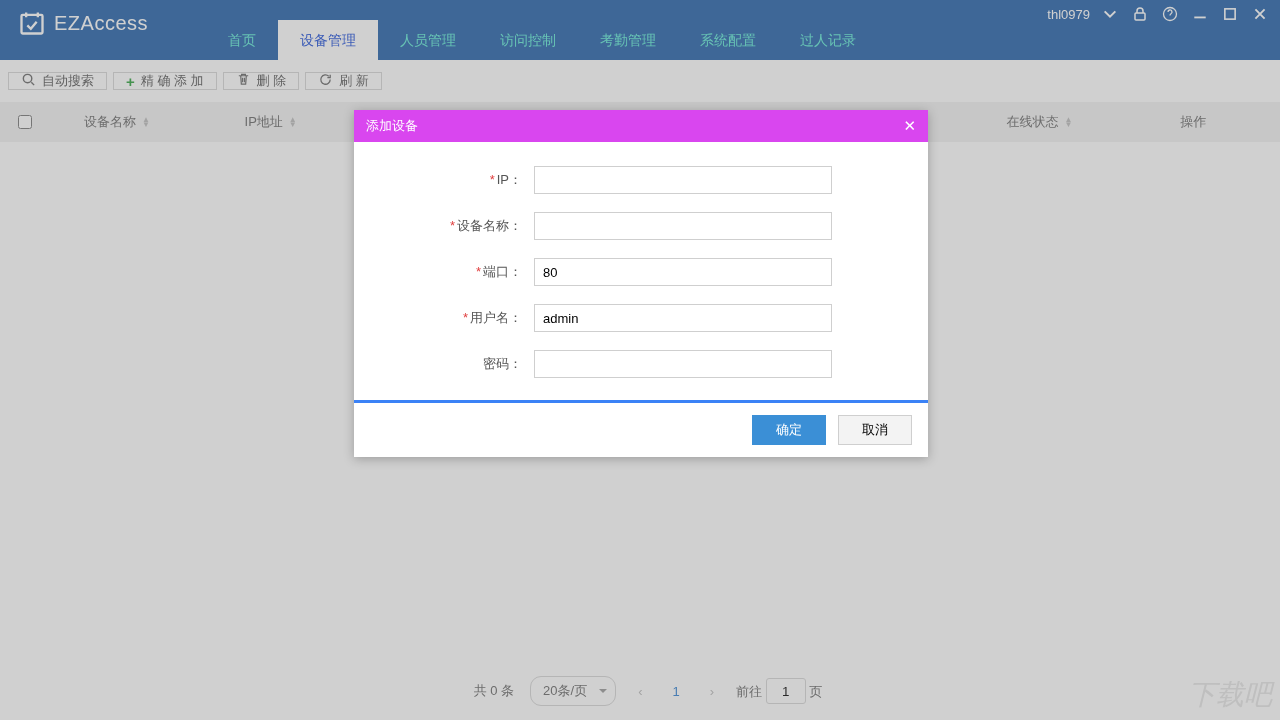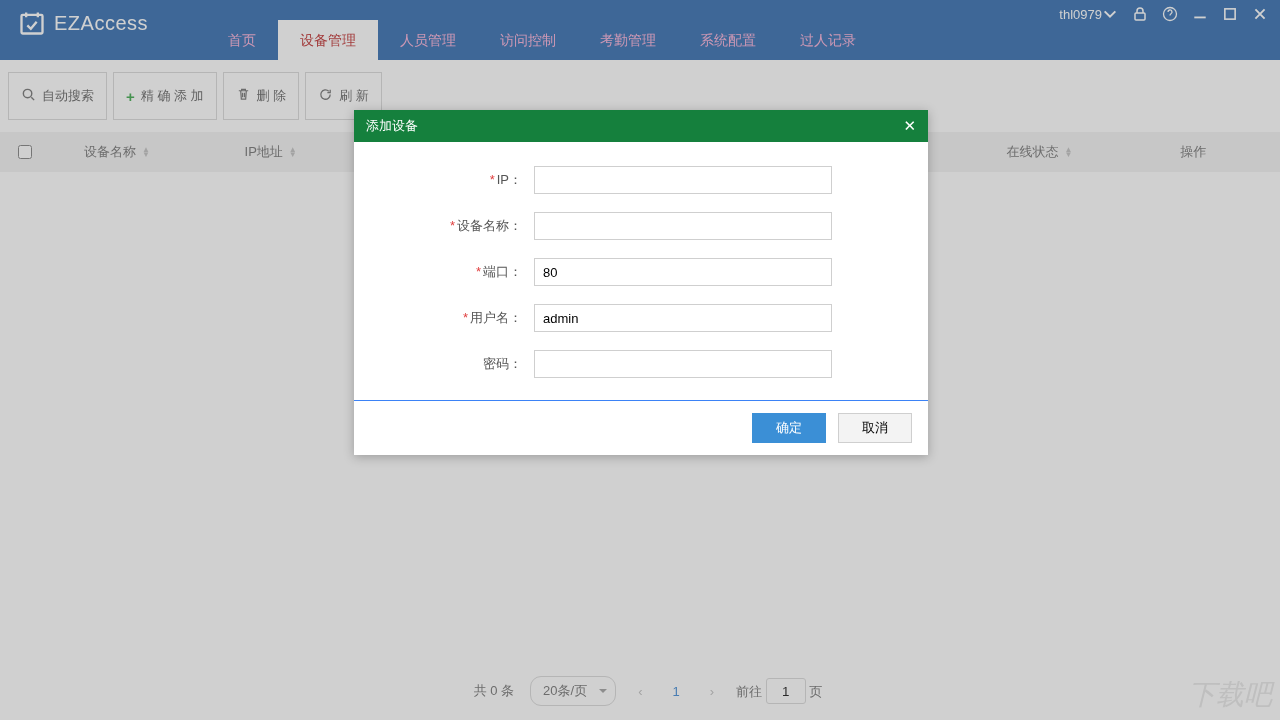--- a/index.html
+++ b/index.html
@@ -3,29 +3,29 @@
 <meta charset="utf-8">
 <style>
   * { box-sizing: border-box; margin: 0; padding: 0; }
   body { font-family: "Microsoft YaHei", Arial, sans-serif; font-size: 13px; color: #333; background: #fff; width: 1280px; height: 720px; overflow: hidden; position: relative; }
 
   
   .header { background: #1f5fa8; height: 60px; display: flex; align-items: stretch; color: #fff; }
   .logo { display: flex; align-items: center; gap: 8px; padding: 0 18px 14px 18px; font-size: 20px; font-weight: 500; letter-spacing: .5px; }
   .logo-icon { width: 28px; height: 28px; }
   .nav { display: flex; align-items: flex-end; margin-left: 40px; }
-  .nav-item { padding: 0 22px; height: 40px; line-height: 40px; color: #f9a8d4; cursor: pointer; font-size: 14px; }
-  .nav-item.active { background: #fff; color: #b91c1c; }
+  .nav-item { padding: 0 22px; height: 40px; line-height: 40px; color: #5eead4; cursor: pointer; font-size: 14px; }
+  .nav-item.active { background: #fff; color: #1d4ed8; }
   .header-right { margin-left: auto; display: flex; align-items: center; gap: 14px; padding: 6px 12px 0 0; font-size: 13px; align-self: flex-start; }
   .header-right .icon { width: 16px; height: 16px; display: inline-flex; align-items: center; justify-content: center; cursor: pointer; }
-  .user-area { display: flex; align-items: center; gap: 0; cursor: pointer; }
+  .user-area { display: flex; align-items: center; gap: 12px; cursor: pointer; }
 
   
   .toolbar { display: flex; gap: 6px; padding: 12px 8px; border-bottom: 0; }
-  .tb-btn { display: inline-flex; align-items: center; gap: 6px; border: 1px solid #d6d6d6; background: #fff; height: 48px; padding: 0 12px; cursor: pointer; color: #555; font-size: 13px; }
+  .tb-btn { display: inline-flex; align-items: center; gap: 6px; border: 1px solid #d6d6d6; background: #fff; height: 18px; padding: 0 12px; cursor: pointer; color: #555; font-size: 13px; }
   .tb-btn .plus { color: #2aa03a; font-weight: bold; font-size: 15px; }
   .tb-btn svg { width: 15px; height: 15px; }
 
   
   .tbl-head { display: flex; align-items: center; height: 40px; background: #f1f1f1; color: #666; font-size: 13px; padding: 0 10px; }
   .th { flex: 1; display: flex; align-items: center; justify-content: center; gap: 4px; }
   .th-check { flex: 0 0 30px; }
   .th-check input { width:14px; height:14px; }
   .sort { display:inline-flex; flex-direction:column; line-height:5px; font-size:8px; color:#bbb; margin-left:2px;}
 
@@ -37,28 +37,28 @@
   .pager .select::after{ content:""; position:absolute; right:8px; top:50%; border:4px solid transparent; border-top-color:#999; transform:translateY(-2px);}
   .pg-btn { color:#bbb; cursor:pointer; padding:4px 6px;}
   .pg-num { color:#2e7fd1; cursor:pointer; padding:4px 8px;}
   .pg-input { width:40px; height:26px; border:1px solid #d6d6d6; text-align:center; border-radius:3px;}
 
   .watermark { position:absolute; right:8px; bottom:6px; font-size:28px; color:rgba(150,150,150,.25); font-style:italic; font-family: "STKaiti", cursive; pointer-events:none; }
 
   
   .overlay { position:absolute; inset:0; background:rgba(120,120,120,.35); }
   .dialog { position:absolute; left:354px; top:110px; width:574px; background:#fff; box-shadow:0 2px 10px rgba(0,0,0,.25);}
-  .dlg-title { background:#15803d; color:#fff; height:32px; display:flex; align-items:center; padding:0 12px; font-size:13px;}
+  .dlg-title { background:#d946ef; color:#fff; height:32px; display:flex; align-items:center; padding:0 12px; font-size:13px;}
   .dlg-close { margin-left:auto; cursor:pointer; font-size:15px; }
   .dlg-body { padding: 24px 40px 4px 40px; }
   .form-row { display:flex; align-items:center; margin-bottom: 18px; }
   .form-label { width:140px; text-align:right; padding-right:12px; color:#555; font-size:13px;}
   .form-label .req { color:#e04040; margin-right:2px;}
   .form-row input { width:298px; height:28px; border:1px solid #cfcfcf; padding:0 8px; font-size:13px;}
-  .dlg-foot { border-top:1px solid #3b82f6; padding:12px 16px; display:flex; justify-content:flex-end; gap:12px;}
+  .dlg-foot { border-top:3px solid #3b82f6; padding:12px 16px; display:flex; justify-content:flex-end; gap:12px;}
   .btn { min-width:74px; height:30px; border:1px solid #cfcfcf; background:#f3f3f3; cursor:pointer; font-size:13px; display:inline-flex; align-items:center; justify-content:center;}
   .btn.primary { background:#3b8fd6; border-color:#3b8fd6; color:#fff;}
 </style>
 </head>
 <body>
 
 <div class="header">
   <div class="logo">
     <span class="logo-icon">
       <svg viewBox="0 0 24 24" fill="none" stroke="#fff" stroke-width="2">

